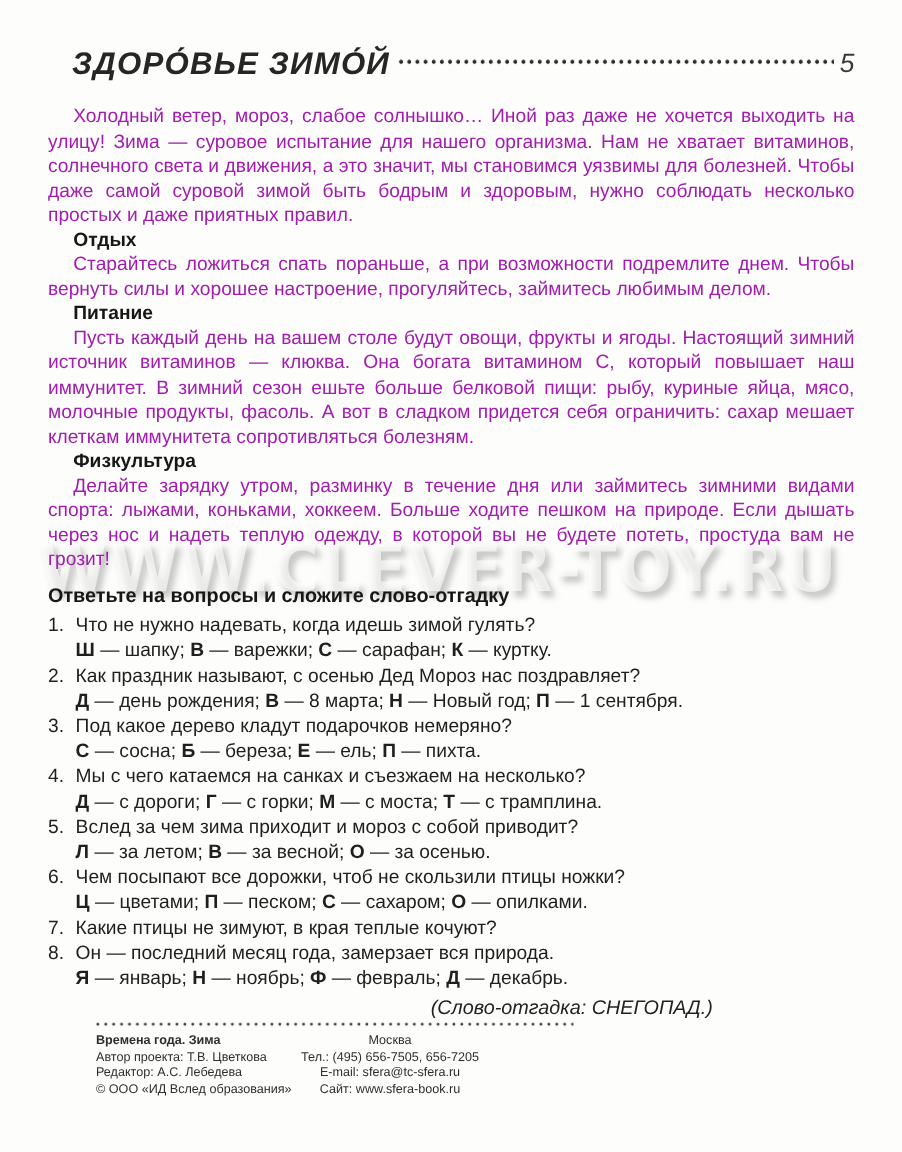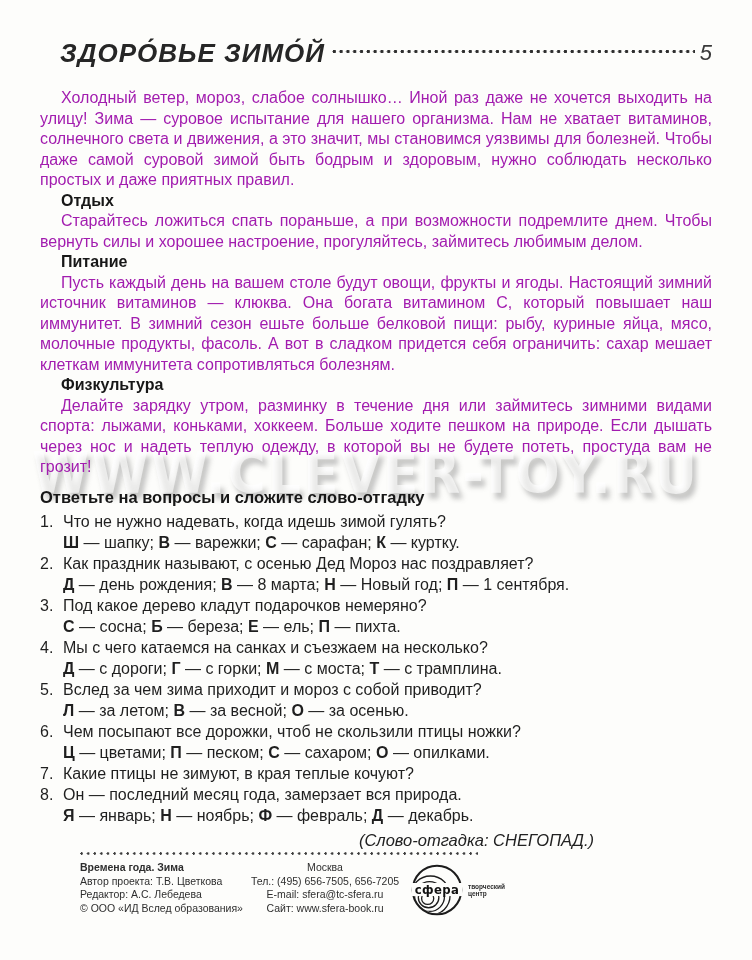--- a/index.html
+++ b/index.html
@@ -183,35 +183,16 @@
         <div>Автор проекта: Т.В. Цветкова</div>
         <div>Редактор: А.С. Лебедева</div>
         <div>© ООО «ИД Вслед образования»</div>
       </div>
       <div class="f-col mid">
         <div>Москва</div>
         <div>Тел.: (495) 656-7505, 656-7205</div>
         <div>E-mail: sfera@tc-sfera.ru</div>
         <div>Сайт: www.sfera-book.ru</div>
       </div>
-      <div class="f-logo">
-        <svg width="56" height="56" viewBox="0 0 60 60" aria-hidden="true">
-          <defs>
-            <clipPath id="logoclip">
-                <circle cx="30" cy="30" r="25"></circle>
-              </clipPath>
-          </defs>
-          <circle cx="30" cy="30" r="26" fill="none" stroke="#1c1c1c" stroke-width="2.2"></circle>
-          <g clip-path="url(#logoclip)" fill="none" stroke="#1c1c1c" stroke-width="1.4">
-            <circle cx="23" cy="36" r="21"></circle>
-            <circle cx="22" cy="37" r="16"></circle>
-            <circle cx="21" cy="38" r="11"></circle>
-            <circle cx="20" cy="39" r="6.5"></circle>
-          </g>
-          <rect x="3" y="22.5" width="54" height="14" fill="#fdfdfb"></rect>
-          <text id="logo-name-text" x="30" y="33.8" text-anchor="middle" font-family="DejaVu Sans, sans-serif" font-size="12.5" font-weight="bold" fill="#111" letter-spacing="0.4">сфера</text>
-        </svg>
-        <div class="f-tagline">творческий центр</div>
-      </div>
     </div>
   </div>
 
 </div>
 
 </body></html>

